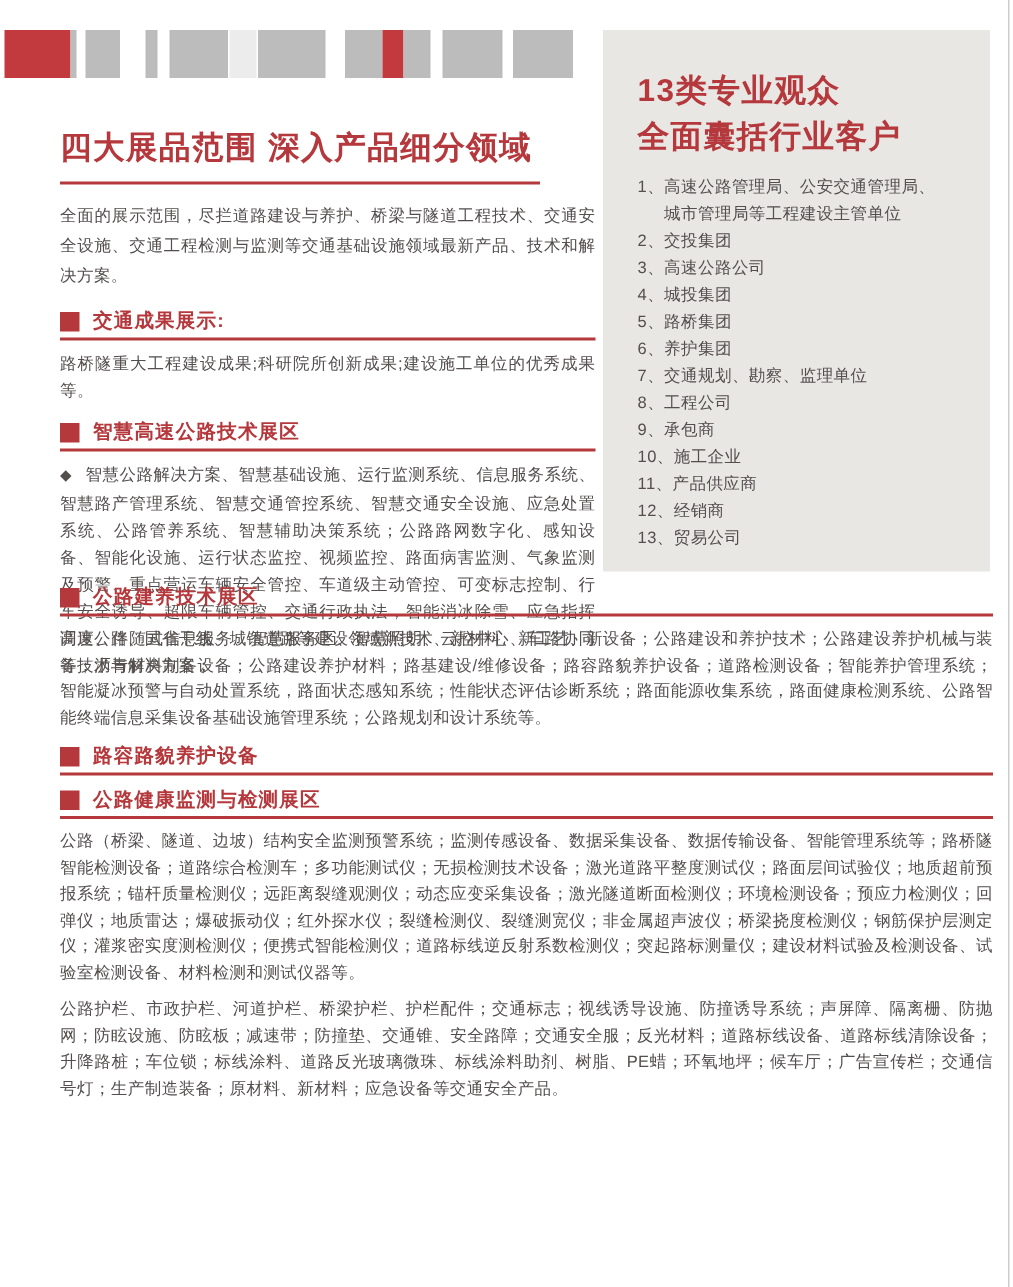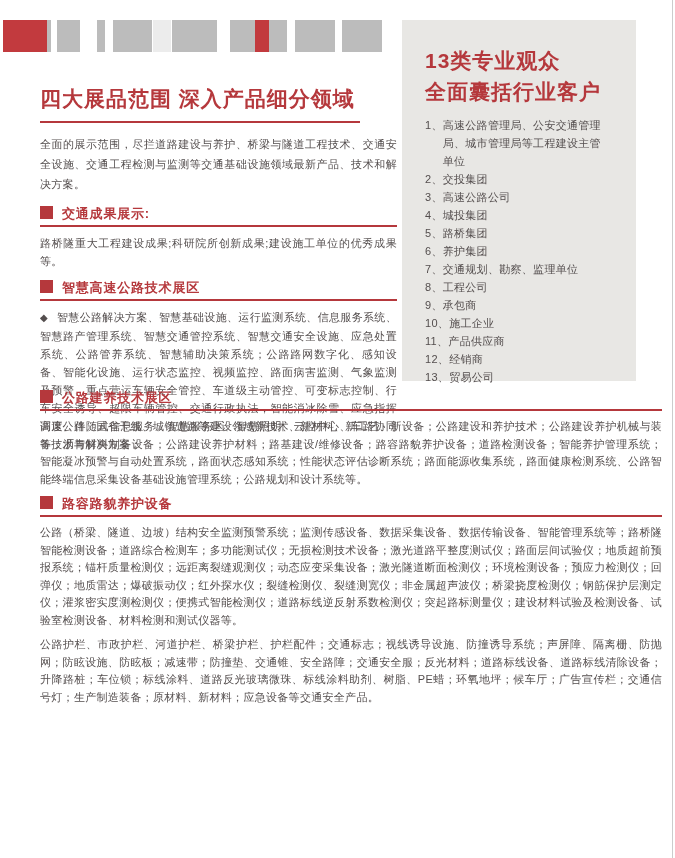--- a/index.html
+++ b/index.html
@@ -16,37 +16,37 @@
     font-size:21px;font-weight:bold;letter-spacing:1px;line-height:26px;
   }
   .title-underline{position:absolute;left:40px;top:121px;width:320px;height:2px;}
   
   .left-col{position:absolute;left:40px;top:134px;width:357px;}
   .full-col{position:absolute;left:40px;top:390px;width:622px;}
   
   .intro{font-size:11px;line-height:20px;text-align:justify;letter-spacing:0.3px;margin:0;}
   
   .section-header{
-    display:flex;align-items:flex-start;gap:9px;
+    display:flex;align-items:flex-end;gap:9px;
     padding-bottom:4px;border-bottom:2px solid #b5383c;
   }
   .mt-a{margin-top:12px;}
   .mt-b{margin-top:10px;}
   .mt-c{margin-top:0px;}
   .mt-d{margin-top:8px;}
   .sq{width:13px;height:13px;flex:none;}
   .section-title{font-size:13px;font-weight:bold;letter-spacing:0.8px;line-height:15px;}
   .section-body{
     font-size:11px;line-height:17.5px;text-align:justify;letter-spacing:0.3px;
     margin:7px 0 0 0;
   }
   .left-col .section-body{line-height:18px;}
   .bullet{margin-right:9px;font-size:10px;}
   
-  .panel{position:absolute;left:402px;top:20px;width:234px;height:361px;background:#e8e7e4;}
+  .panel{position:absolute;left:402px;top:20px;width:258px;height:361px;background:#e8e7e4;}
   .panel-title{
     margin:25px 0 0 23px;font-size:21px;font-weight:bold;line-height:31px;letter-spacing:1px;
   }
   .aud-list{margin:9px 26px 0 23px;font-size:11px;letter-spacing:0.3px;}
   .aud-item{display:flex;line-height:18px;}
   .aud-num{flex:none;}
   .aud-txt{flex:1;}
   
   .edge-line{position:absolute;left:672px;top:0;width:1px;height:858px;background:#cccccc;}
 </style>
@@ -164,20 +164,24 @@
     </div>
 
     <div>
       <div class="section-header mt-d" style="border-bottom-color: rgb(181, 56, 60);">
         <span class="sq" style="background: rgb(181, 56, 60);"></span>
         <span class="section-title" style="color: rgb(181, 56, 60);">路容路貌养护设备</span>
       </div>
     </div>
 
     <div>
+      <div class="section-header mt-d" style="border-bottom-color: rgb(181, 56, 60);">
+        <span class="sq" style="background: rgb(181, 56, 60);"></span>
+        <span class="section-title" style="color: rgb(181, 56, 60);">公路健康监测与检测展区</span>
+      </div>
       <p class="section-body">公路（桥梁、隧道、边坡）结构安全监测预警系统；监测传感设备、数据采集设备、数据传输设备、智能管理系统等；路桥隧智能检测设备；道路综合检测车；多功能测试仪；无损检测技术设备；激光道路平整度测试仪；路面层间试验仪；地质超前预报系统；锚杆质量检测仪；远距离裂缝观测仪；动态应变采集设备；激光隧道断面检测仪；环境检测设备；预应力检测仪；回弹仪；地质雷达；爆破振动仪；红外探水仪；裂缝检测仪、裂缝测宽仪；非金属超声波仪；桥梁挠度检测仪；钢筋保护层测定仪；灌浆密实度测检测仪；便携式智能检测仪；道路标线逆反射系数检测仪；突起路标测量仪；建设材料试验及检测设备、试验室检测设备、材料检测和测试仪器等。</p>
     </div>
 
     <div>
       <p class="section-body">公路护栏、市政护栏、河道护栏、桥梁护栏、护栏配件；交通标志；视线诱导设施、防撞诱导系统；声屏障、隔离栅、防抛网；防眩设施、防眩板；减速带；防撞垫、交通锥、安全路障；交通安全服；反光材料；道路标线设备、道路标线清除设备；升降路桩；车位锁；标线涂料、道路反光玻璃微珠、标线涂料助剂、树脂、PE蜡；环氧地坪；候车厅；广告宣传栏；交通信号灯；生产制造装备；原材料、新材料；应急设备等交通安全产品。</p>
     </div>
   </div>
 
   <div class="edge-line" style="background: rgb(204, 204, 204);"></div>
 </div>

